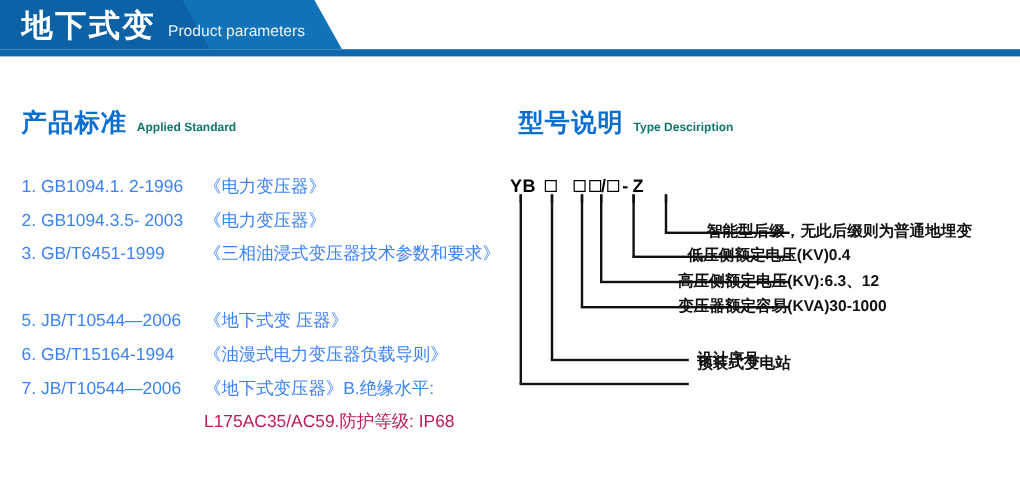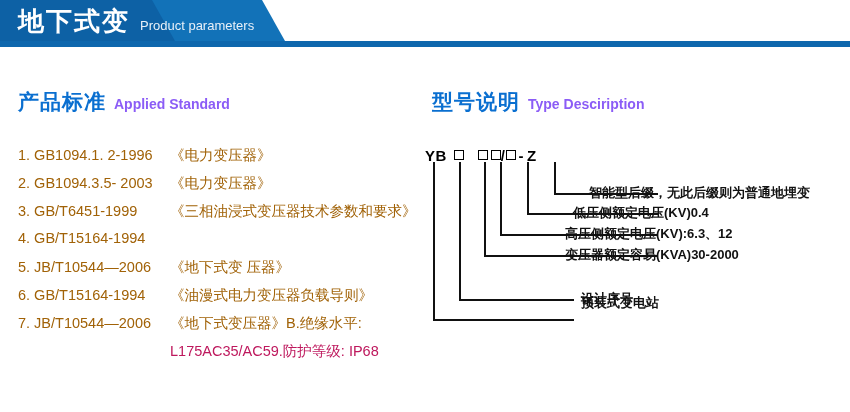--- a/index.html
+++ b/index.html
@@ -67,41 +67,41 @@
     position: absolute;
     white-space: nowrap;
   }
   .sec-title .cn {
     font-size: 21px;
     font-weight: bold;
     color: #0a6fd0;
     letter-spacing: 1px;
   }
   .sec-title .en {
-    font-size: 14px;
-    font-weight: bold;
-    color: #8b5cf6;
+    font-size: 10px;
+    font-weight: bold;
+    color: #0f766e;
     margin-left: 8px;
   }
   #sec-left  { left: 18px;  top: 88px; }
   #sec-right { left: 432px; top: 88px; }
 
   
   .std-list {
     position: absolute;
     left: 18px;
     top: 146px;
     width: 410px;
   }
   .std-row {
     display: flex;
     align-items: baseline;
     height: 28px;
     font-size: 14.5px;
-    color: #a16207;
+    color: #3b82f6;
     white-space: nowrap;
   }
   .std-code {
     display: inline-block;
     min-width: 152px;
   }
   .std-name {
     display: inline-block;
   }
   .std-cont {
@@ -189,21 +189,20 @@
   </div>
   <div class="std-row">
     <span class="std-code">2. GB1094.3.5- 2003</span>
     <span class="std-name">《电力变压器》</span>
   </div>
   <div class="std-row">
     <span class="std-code">3. GB/T6451-1999</span>
     <span class="std-name">《三相油浸式变压器技术参数和要求》</span>
   </div>
   <div class="std-row">
-    <span class="std-code">4. GB/T15164-1994</span>
   </div>
   <div class="std-row">
     <span class="std-code">5. JB/T10544—2006</span>
     <span class="std-name">《地下式变 压器》</span>
   </div>
   <div class="std-row">
     <span class="std-code">6. GB/T15164-1994</span>
     <span class="std-name">《油漫式电力变压器负载导则》</span>
   </div>
   <div class="std-row">
@@ -253,17 +252,17 @@
 
   <div class="vline" style="left:34px; top:18px; height:138px;"></div>
   <div class="hline" style="left:34px; top:155px; width:115px;"></div>
 
   <div class="vline" style="left:8px; top:18px; height:158px;"></div>
   <div class="hline" style="left:8px; top:175px; width:141px;"></div>
 
   <div class="lbl" style="left:140px; top:42px;margin-left:24px;">智能型后缀，无此后缀则为普通地埋变</div>
   <div class="lbl" style="left:148px; top:62px;">低压侧额定电压(KV)0.4</div>
   <div class="lbl" style="left:140px; top:83px;">高压侧额定电压(KV):6.3、12</div>
-  <div class="lbl" style="left:140px; top:104px;">变压器额定容易(KVA)30-2000</div>
+  <div class="lbl" style="left:140px; top:104px;">变压器额定容易(KVA)30-1000</div>
   <div class="lbl" style="left:156px; top:148px;">设计序号</div>
   <div class="lbl" style="left:156px; top:152px;">预装式变电站</div>
 
 </div>
 
 </body></html>

